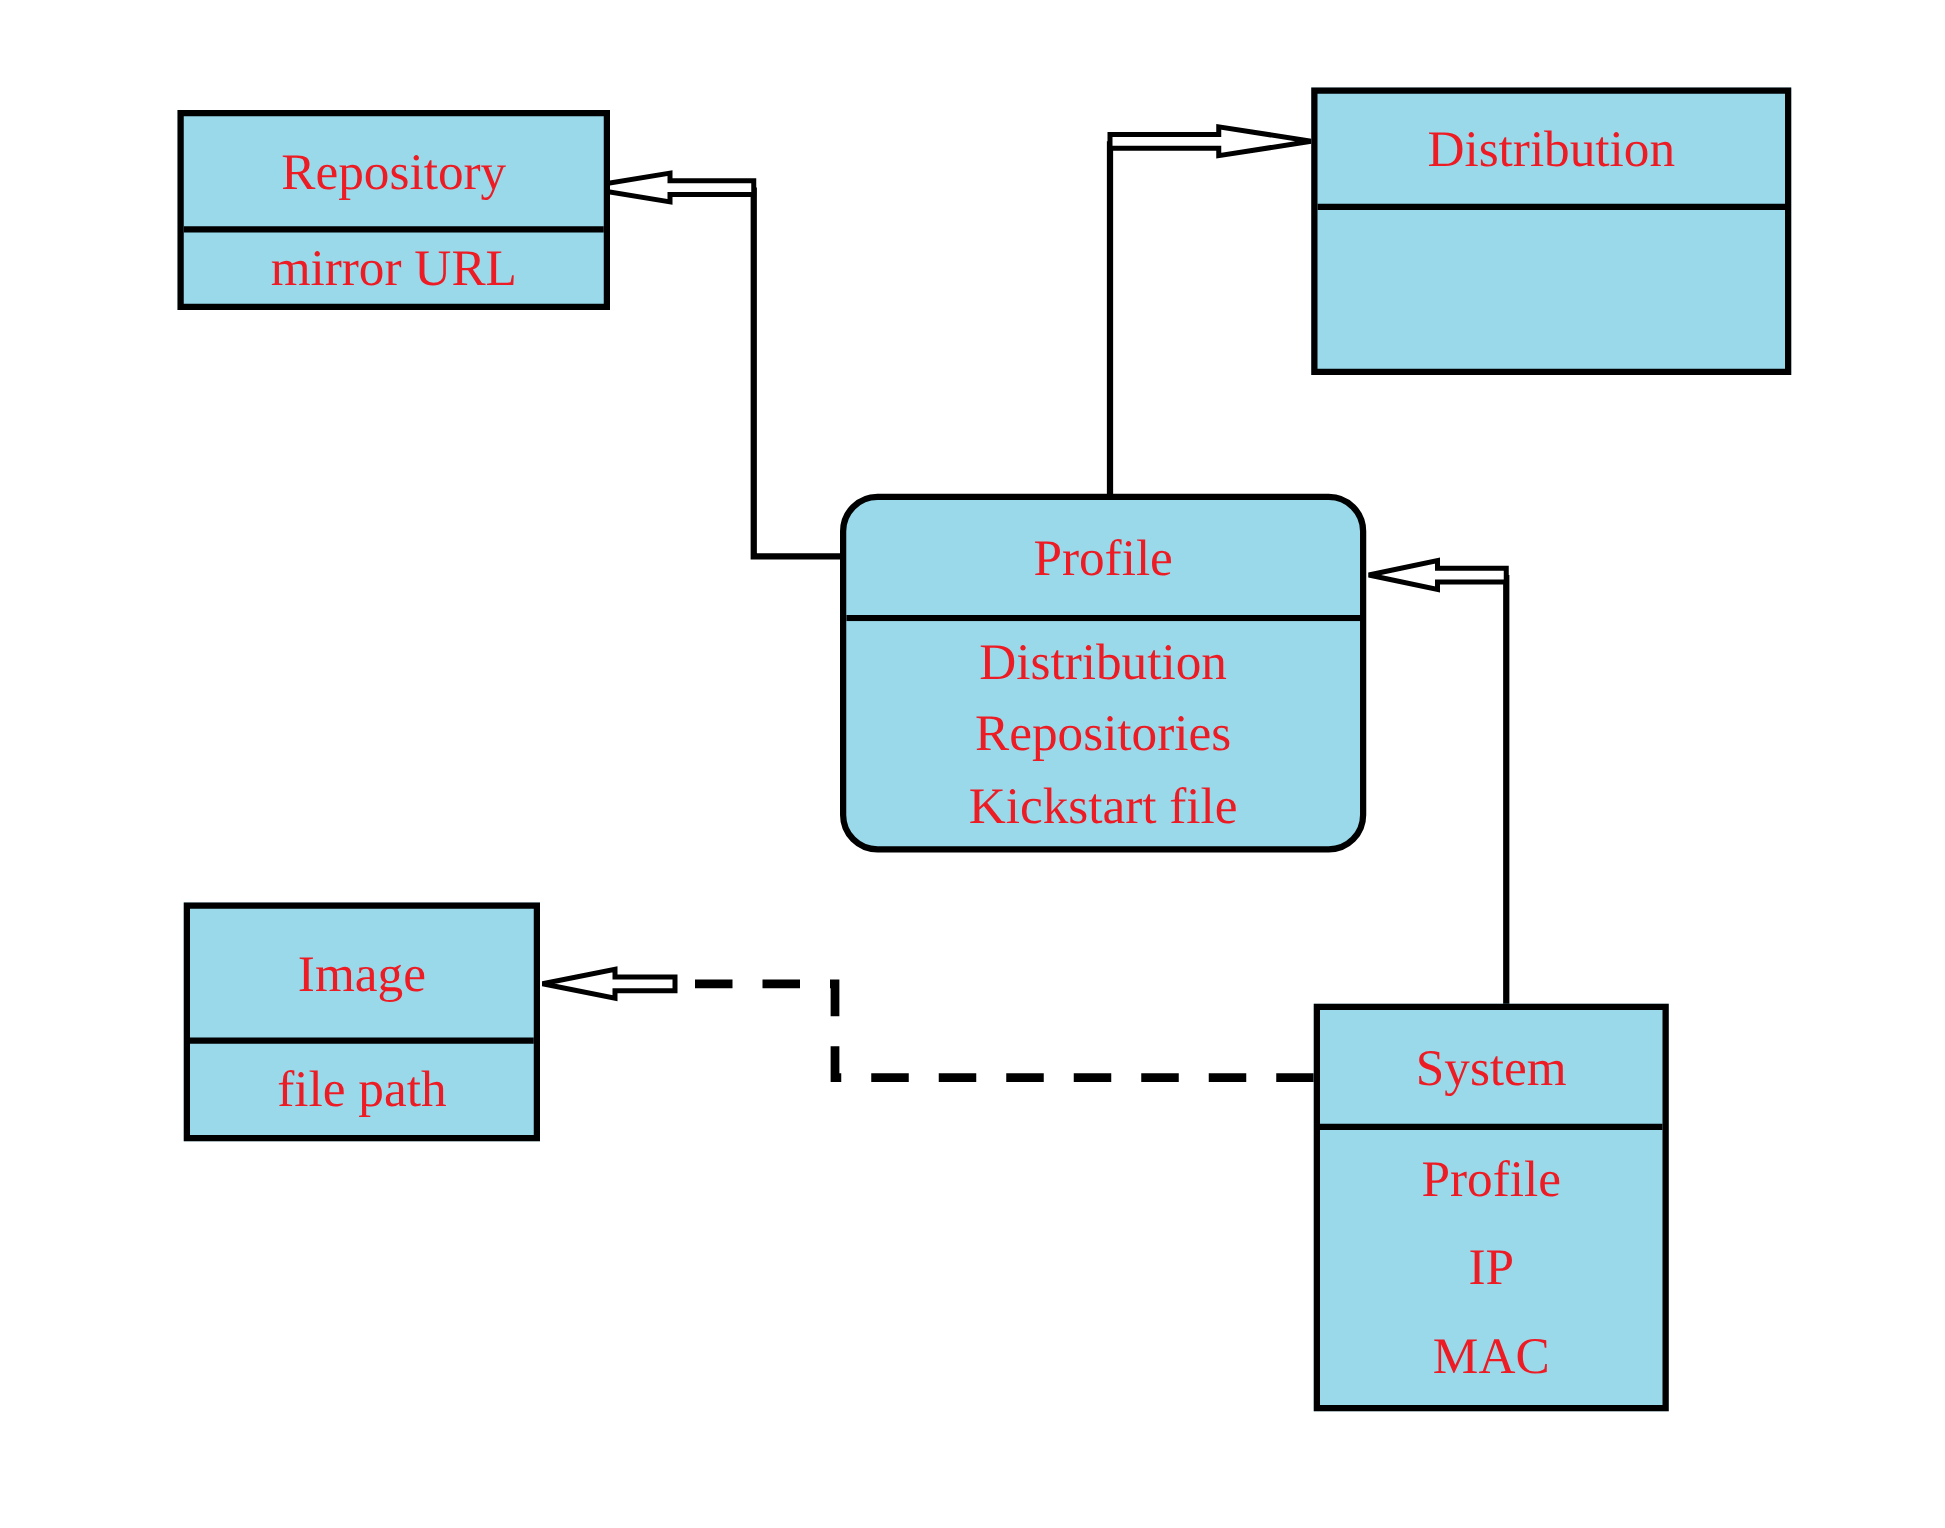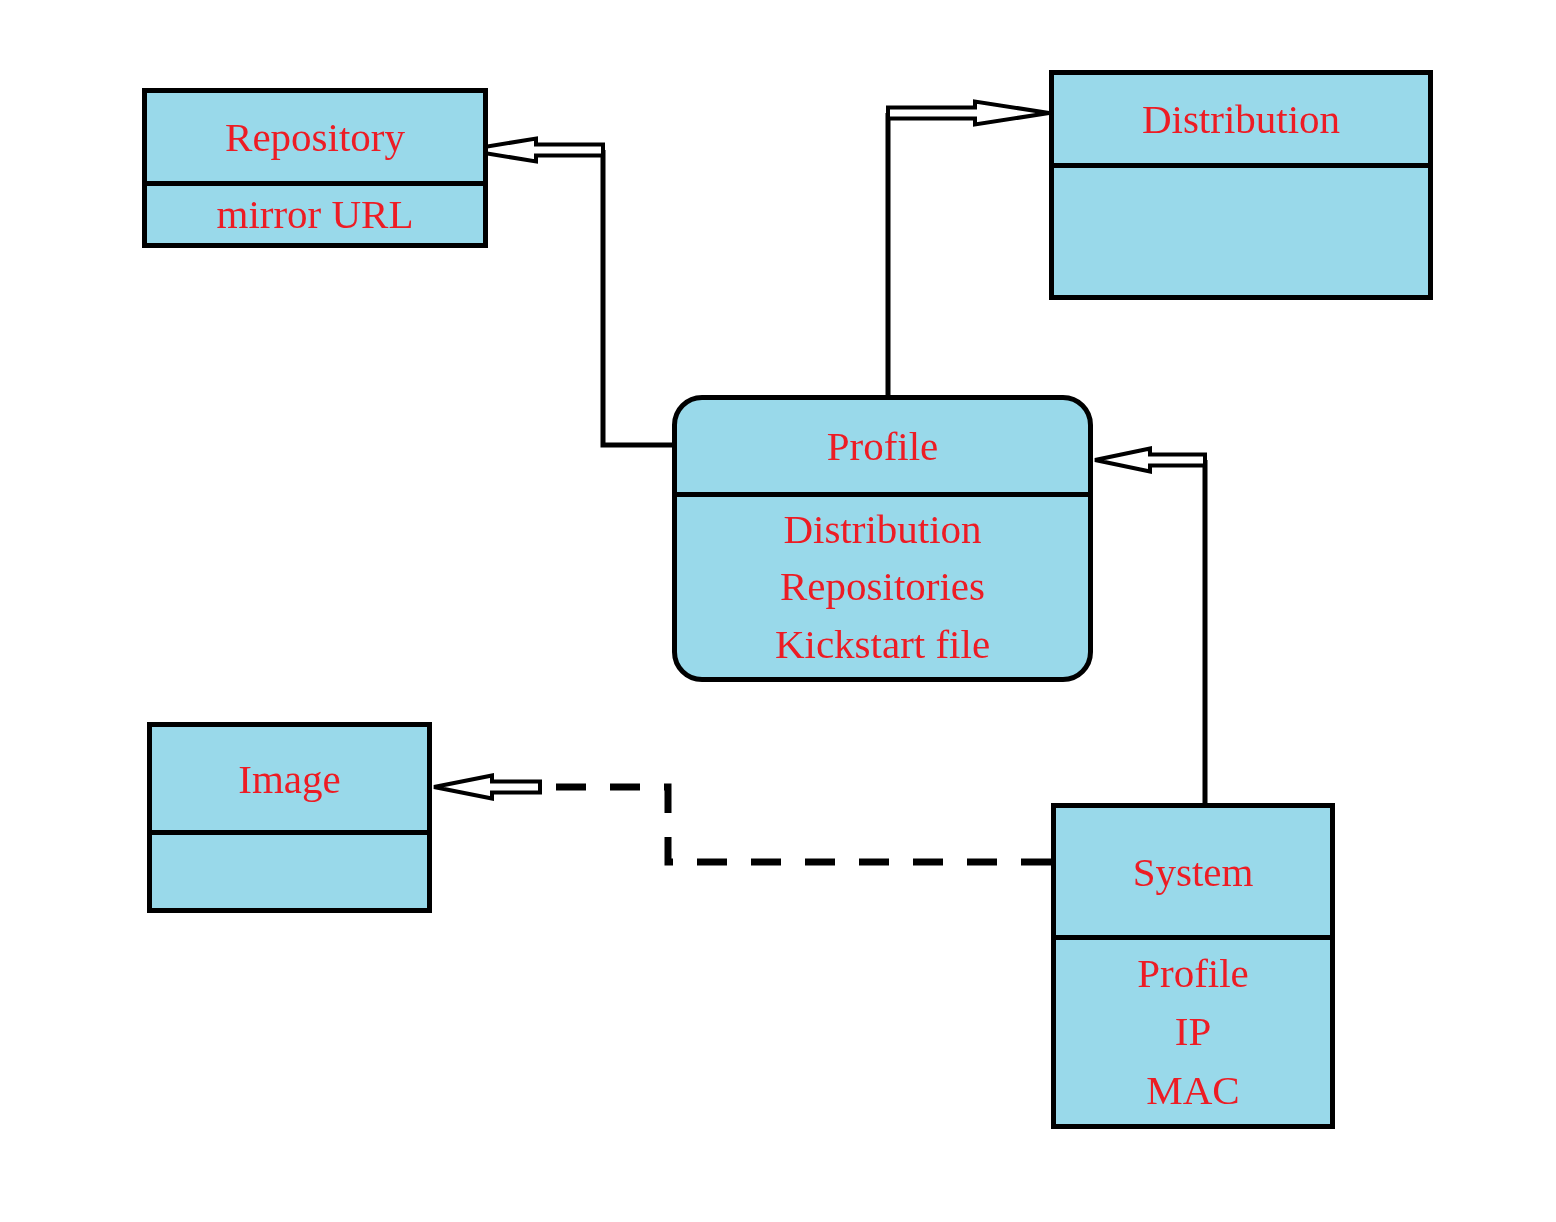--- a/index.html
+++ b/index.html
@@ -90,24 +90,27 @@
     <div class="title" style="height:97px;">Profile</div>
     <div class="attrs">
       <div class="attr">Distribution</div>
       <div class="attr">Repositories</div>
       <div class="attr">Kickstart file</div>
     </div>
   </div>
 
   <div class="entity" style="left:147px; top:722px; width:285px; height:191px;">
     <div class="title" style="height:108px;">Image</div>
+    <div class="attrs">
+      <div class="attr">file path</div>
+    </div>
   </div>
 
   <div class="entity" style="left:1051px; top:803px; width:284px; height:326px;">
-    <div class="title" style="height:132px;">System</div>
+    <div class="title" style="height:96px;">System</div>
     <div class="attrs">
       <div class="attr">Profile</div>
       <div class="attr">IP</div>
       <div class="attr">MAC</div>
     </div>
   </div>
 
 </div>
 
 </body></html>

